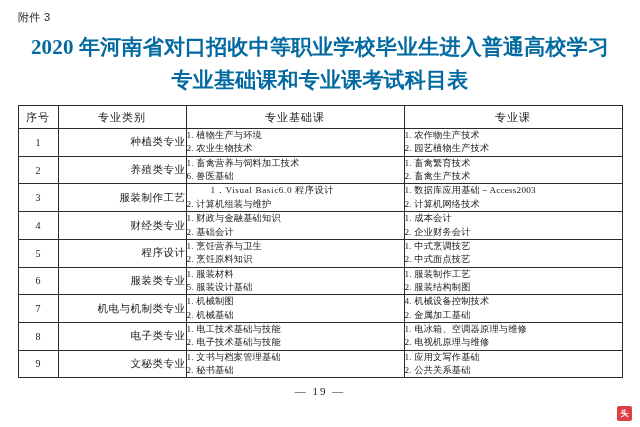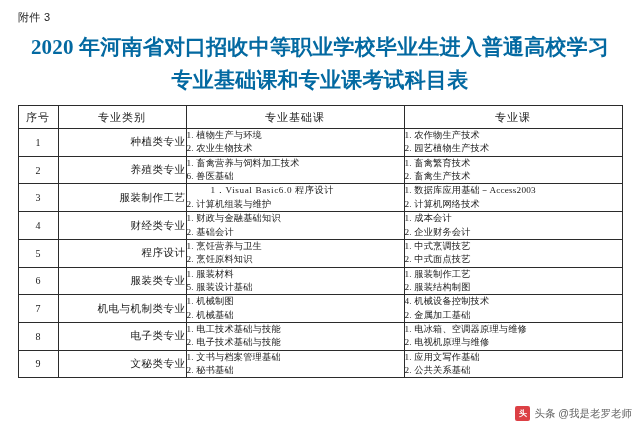--- a/index.html
+++ b/index.html
@@ -255,19 +255,19 @@
             <div class="item">2. 秘书基础</div>
           </td>
           <td class="cell-list">
             <div class="item">1. 应用文写作基础</div>
             <div class="item">2. 公共关系基础</div>
           </td>
         </tr>
       </tbody>
   </table>
 
+  <div class="page-number">— 19 —</div>
 
   <div class="watermark">
     <span class="wm-logo">头</span>
-    <span class="wm-text">头条 @我是老罗老师</span>
   </div>
 
 </div>
 
 </body></html>

